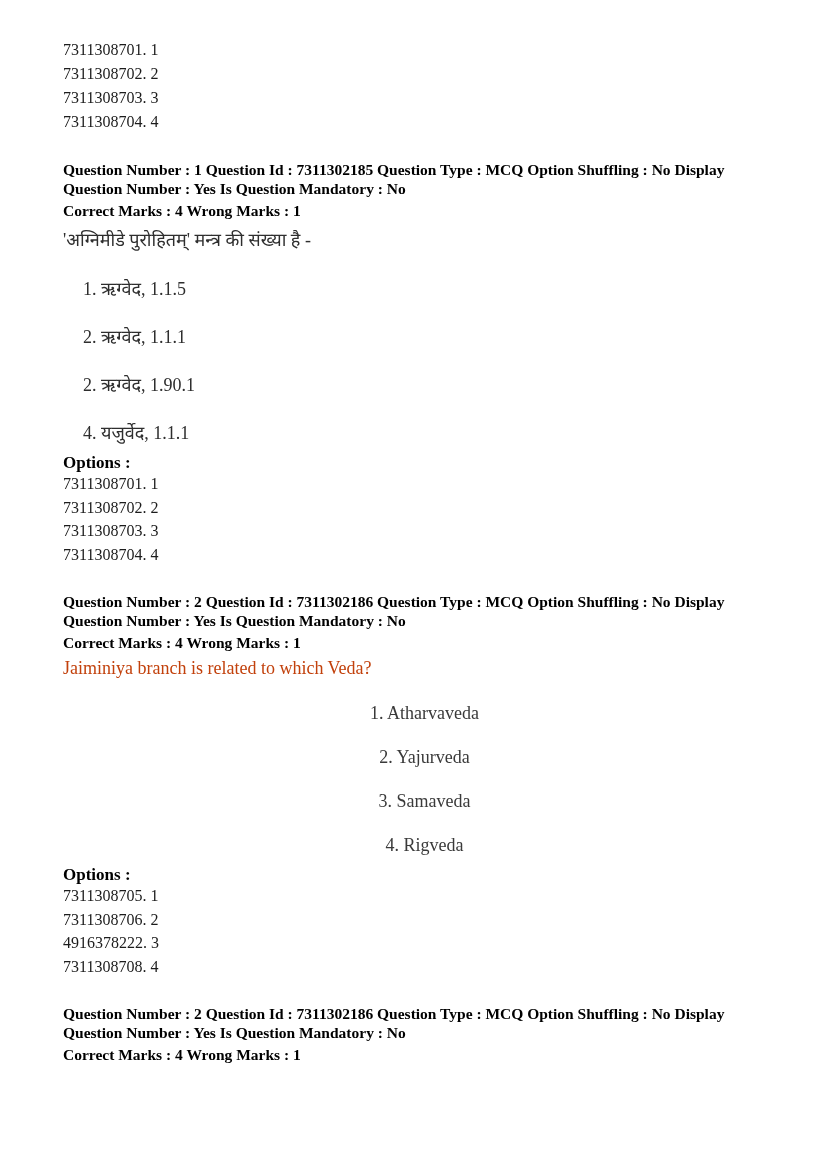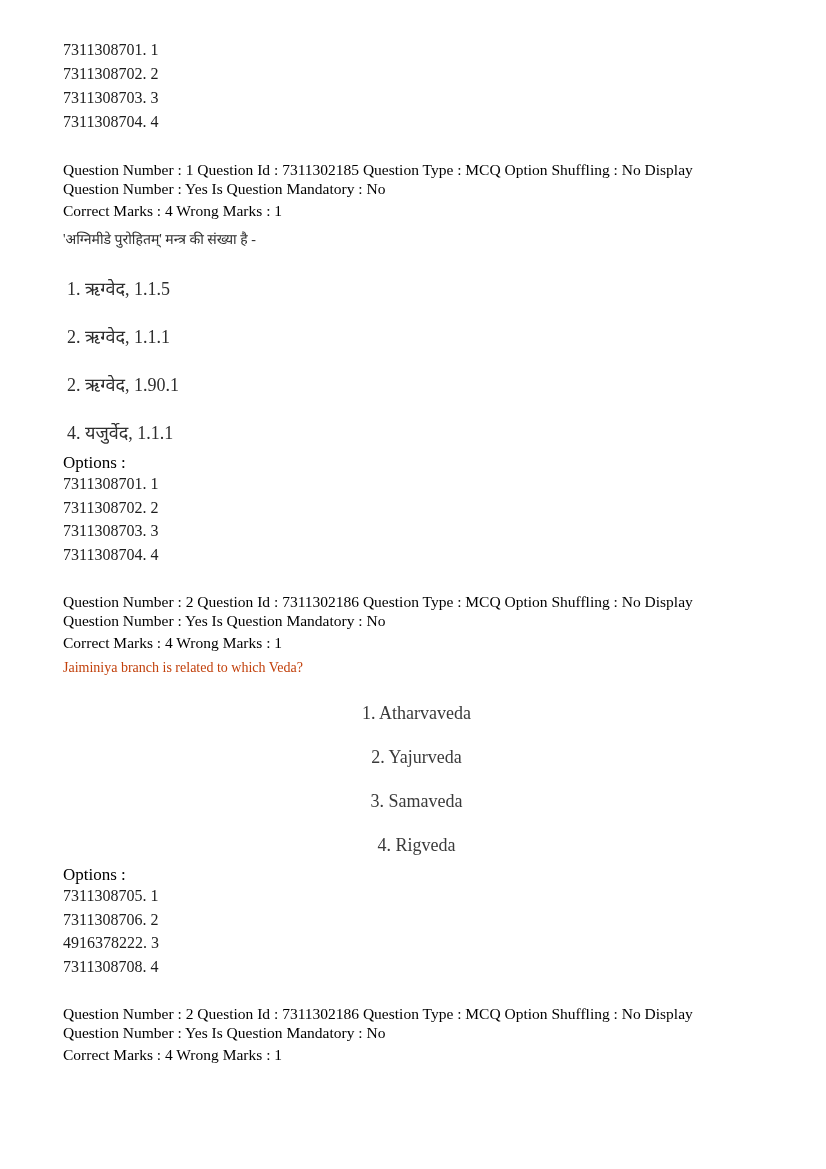--- a/index.html
+++ b/index.html
@@ -18,47 +18,47 @@
     color: #000000;
     overflow: hidden;
   }
   .oid {
     font-size: 16px;
     line-height: 24px;
     color: #1c1c1c;
     white-space: nowrap;
   }
   .meta {
-    font-weight: normal;
+    font-weight: bold;
     font-size: 15.5px;
     line-height: 19px;
     color: #000000;
   }
   .marks {
     margin-top: 3px;
     line-height: 20px;
   }
   .qblock {
     margin-top: 26px;
   }
   .qtext {
-    font-size: 14px;
+    font-size: 18px;
     line-height: 26px;
     color: #2e2e2e;
     margin-top: 6px;
   }
   .qtext.en {
     margin-top: 2px;
     color: #c2410c;
   }
   .choice {
     font-size: 18px;
     line-height: 24px;
     color: #2e2e2e;
-    margin-left: 4px;
+    margin-left: 20px;
     margin-top: 24px;
     white-space: nowrap;
   }
   .choice.en {
     margin-top: 20px;
     color: #3a3a3a;
     text-align: center;
   }
   .options-label {
     margin-top: 8px;

